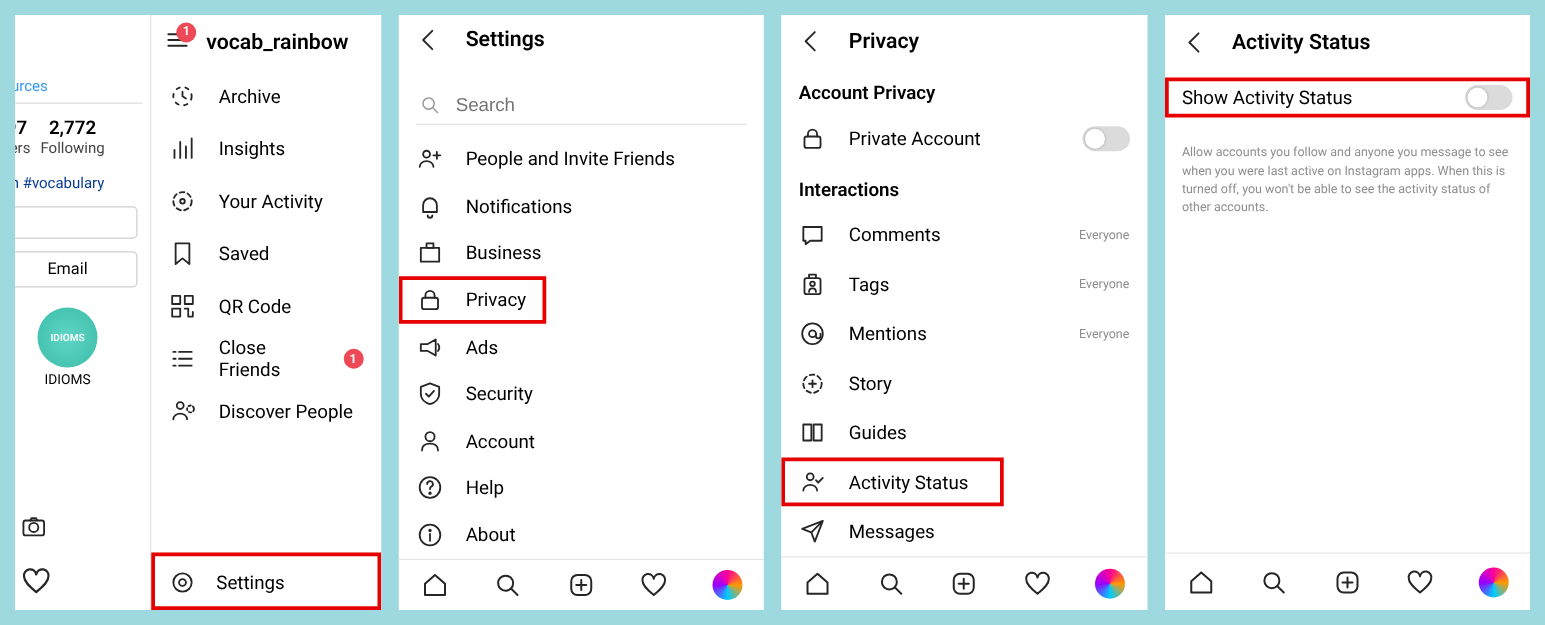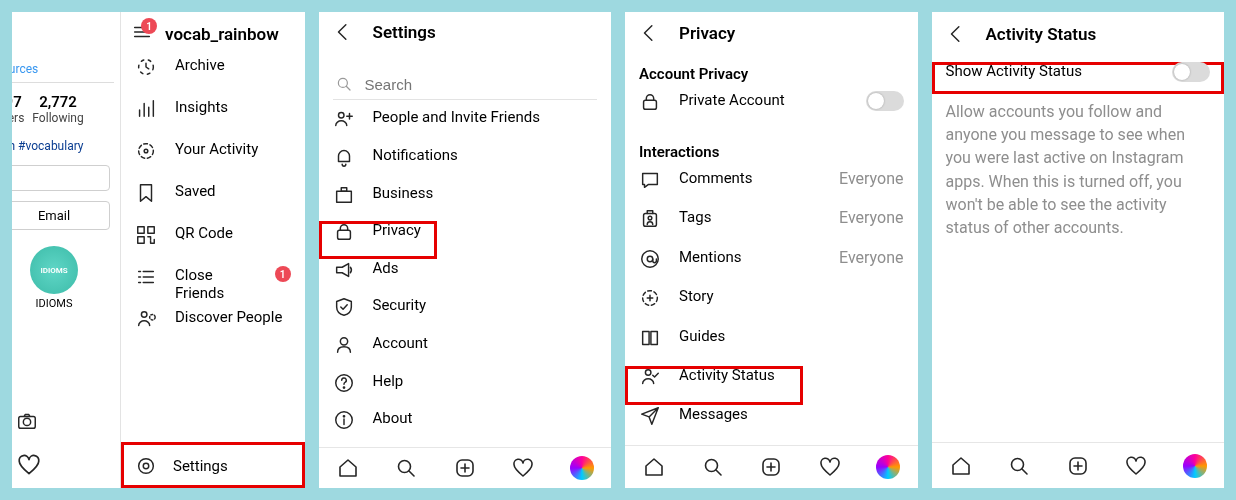--- a/index.html
+++ b/index.html
@@ -26,39 +26,40 @@
     align-items: center;
     height: 44px;
     padding: 0 14px;
     gap: 18px;
     font-size: 17px;
     font-weight: 600;
   }
   .icon { display:inline-flex; align-items:center; justify-content:center; }
   .row {
     display: flex;
+    align-items: center;
     height: 42px;
     padding: 0 14px;
     gap: 18px;
     font-size: 15px;
   }
   .row .icon { width: 22px; height: 22px; }
   .row .label { flex: 1; }
   .section-h {
     font-size: 15px;
     font-weight: 600;
     padding: 12px 14px 8px;
   }
   .desc {
-    font-size: 16px;
+    font-size: 10px;
     color: #8e8e8e;
     line-height: 1.45;
-    padding: 6px 14px;
-  }
-  .muted { color: #8e8e8e; font-size: 16px; }
+    padding: 22px 14px;
+  }
+  .muted { color: #8e8e8e; font-size: 10px; }
   .toggle {
     width: 38px; height: 20px; border-radius: 10px;
     background: #dbdbdb; position: relative;
   }
   .toggle::after {
     content: ""; position: absolute; left: 2px; top: 2px;
     width: 16px; height: 16px; border-radius: 50%; background: #fff;
     box-shadow: 0 0 2px rgba(0,0,0,.3);
   }
   .highlight { outline: 3px solid #e60000; outline-offset: -3px; }

